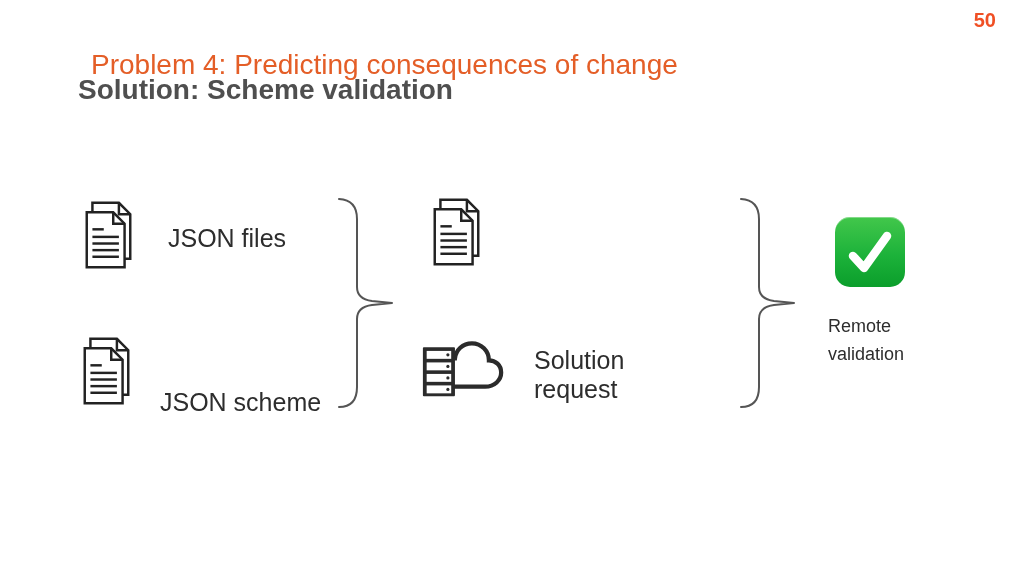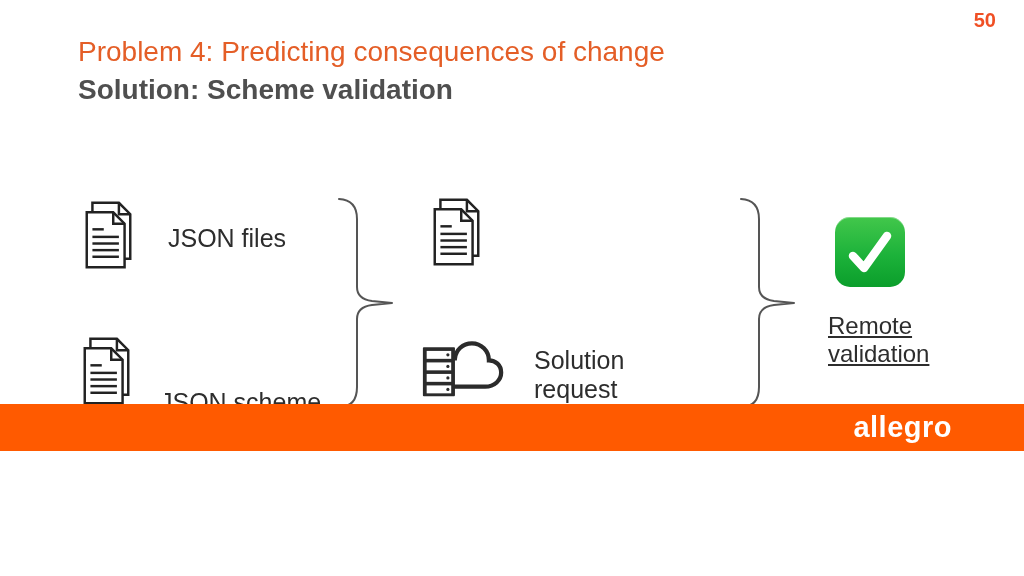--- a/index.html
+++ b/index.html
@@ -8,21 +8,21 @@
     width:1024px;height:451px;
     background:#ffffff;
     font-family:"Liberation Sans", sans-serif;
     overflow:hidden;
   }
   .page-number{
     position:absolute;top:9px;right:28px;
     font-size:20px;font-weight:700;color:#f04f24;
   }
   .title{
-    position:absolute;left:78px;top:34px;margin:0;
+    position:absolute;left:78px;top:34px;margin:13px;
     font-size:28px;font-weight:400;color:#e45e27;line-height:1.25;
   }
   .subtitle{
     position:absolute;left:78px;top:72px;margin:0;
     font-size:28px;font-weight:700;color:#4f4f4f;line-height:1.25;
   }
   .abs{position:absolute;}
   .diagram-label{
     font-size:25px;color:#2d2d2d;line-height:29px;
   }
@@ -122,19 +122,16 @@
     <svg width="58" height="212" viewBox="0 0 58 212" fill="none" stroke="#555555" stroke-width="2" stroke-linejoin="round" stroke-linecap="round">
       <path d="M3,2 Q21,3 21,22 L21,90 Q21,102 36,104 L56,106 L36,108 Q21,110 21,122 L21,190 Q21,210 3,210"></path>
     </svg>
   </div>
 
   <div class="check-box">
     <svg width="70" height="70" viewBox="0 0 70 70" fill="none">
       <polyline points="18,39 29,51 52,19" stroke="#ffffff" stroke-width="8.5" stroke-linecap="round" stroke-linejoin="round" fill="none"></polyline>
     </svg>
   </div>
-  <div class="abs diagram-label" style="left:828px;top:312px;width:132px;font-size:24px;line-height:28px;text-decoration:underline;">Remote validation</div>
+  <div class="abs diagram-label" style="left:828px;top:312px;width:132px;font-size:18px;line-height:28px;">Remote validation</div>
 
-  <div class="footer-bar">
-    <div class="logo">allegro</div>
-  </div>
 
 </div>
 
 </body></html>

